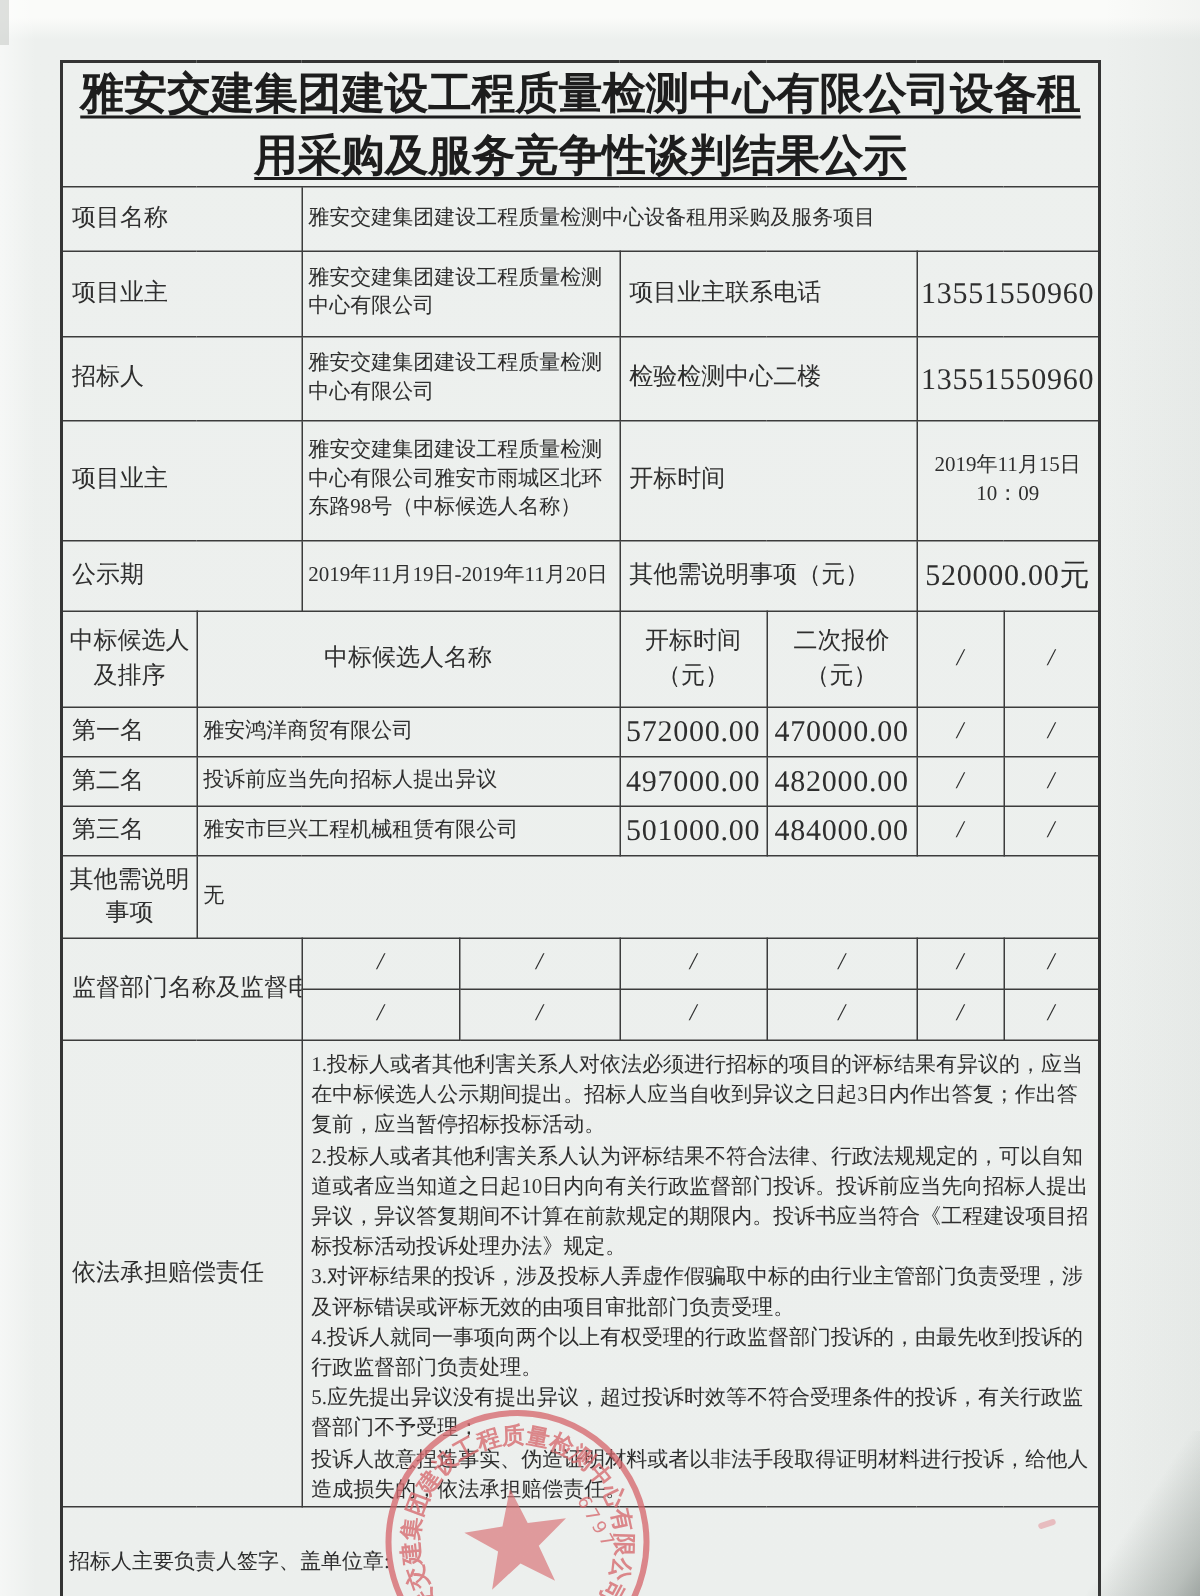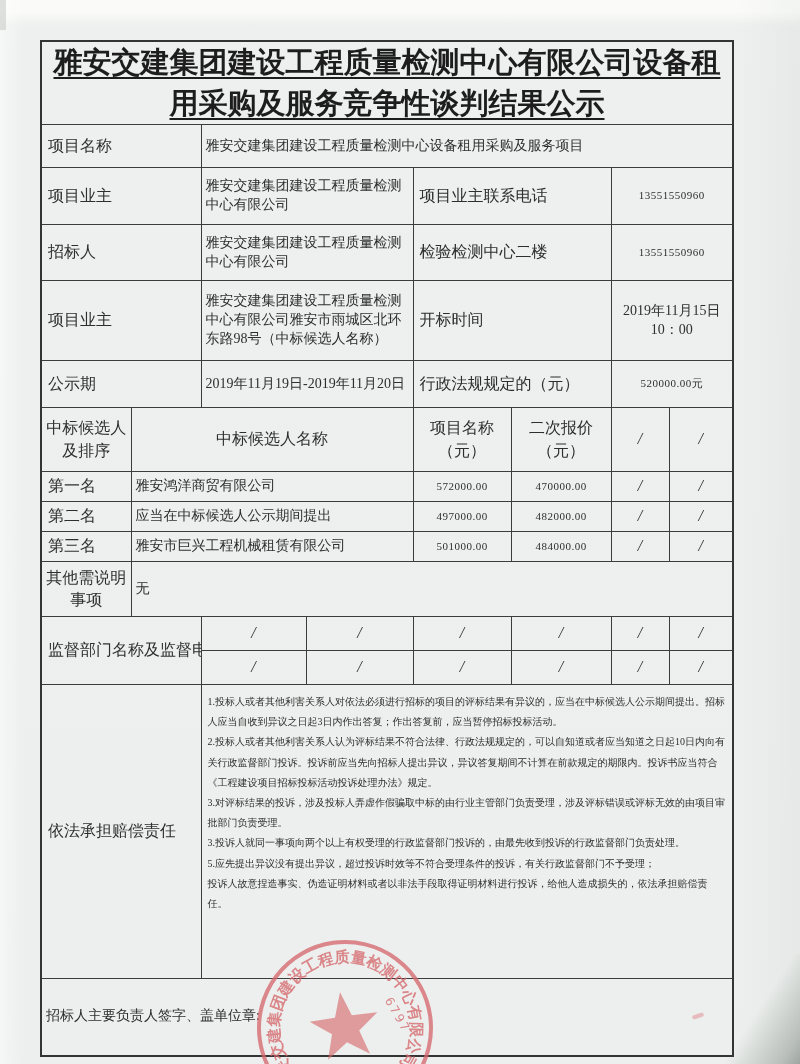--- a/index.html
+++ b/index.html
@@ -37,25 +37,25 @@
   }
   .title-cell{
     text-align:center;font-family:"DejaVu Sans","Liberation Sans",sans-serif;
     font-weight:700;font-size:29px;line-height:41px;color:#1d1d1d;
     padding:0 6px;
     margin-left:33px;
   }
   .title-cell span{text-decoration:underline;text-decoration-thickness:2px;text-underline-offset:5px;}
   .ctr{text-align:center;padding:2px 2px;}
   .val{font-size:14px;line-height:1.35;padding:2px 4px;}
-  .num{font-size:11px;letter-spacing:.5px;}
+  .num{font-size:20px;letter-spacing:.5px;}
   .slash{text-align:center;font-size:16px;font-style:italic;}
   .nowrapclip{white-space:nowrap;overflow:hidden;padding-right:0;}
   .notice-cell{vertical-align:top;padding:7px 6px 0 6px;}
-  .notice-cell p{margin:0;font-size:10px;line-height:20.2px;text-align:left;}
+  .notice-cell p{margin:0;font-size:14px;line-height:20.2px;text-align:left;}
   .r-title{height:80px}.r1{height:43px}.r2{height:57px}.r3{height:56px}
   .r4{height:80px}.r5{height:47px}.r6{height:64px}
   .r7{height:30px}.r8{height:30px}.r9{height:30px}
   .r10{height:55px}.r11a{height:34px}.r11b{height:34px}
   .r12{height:294px}.r13{height:77px}
   #stamp{position:absolute;left:235px;top:928px;width:220px;height:136px;pointer-events:none;}
   #pink-smudge{position:absolute;left:692px;top:1014px;width:12px;height:4px;background:#e6a7ab;border-radius:2px;transform:rotate(-18deg);opacity:.7;}
 </style>
 </head>
 <body>
@@ -96,51 +96,51 @@
     <td colspan="2">招标人</td>
     <td colspan="2" class="val">雅安交建集团建设工程质量检测中心有限公司</td>
     <td colspan="2">检验检测中心二楼</td>
     <td colspan="2" class="ctr num">13551550960</td>
   </tr>
 
   <tr class="r4">
     <td colspan="2">项目业主</td>
     <td colspan="2" class="val">雅安交建集团建设工程质量检测中心有限公司雅安市雨城区北环东路98号（中标候选人名称）</td>
     <td colspan="2">开标时间</td>
-    <td colspan="2" class="ctr val">2019年11月15日10：00</td>
+    <td colspan="2" class="ctr val">2019年11月15日10：09</td>
   </tr>
 
   <tr class="r5">
     <td colspan="2">公示期</td>
     <td colspan="2" class="val">2019年11月19日-2019年11月20日</td>
-    <td colspan="2">行政法规规定的（元）</td>
+    <td colspan="2">其他需说明事项（元）</td>
     <td colspan="2" class="ctr num">520000.00元</td>
   </tr>
 
   <tr class="r6">
     <td class="ctr">中标候选人及排序</td>
     <td colspan="3" class="ctr">中标候选人名称</td>
-    <td class="ctr">项目名称（元）</td>
+    <td class="ctr">开标时间（元）</td>
     <td class="ctr">二次报价（元）</td>
     <td class="slash">/</td>
     <td class="slash">/</td>
   </tr>
 
   <tr class="r7">
     <td>第一名</td>
     <td colspan="3" class="val">雅安鸿洋商贸有限公司</td>
     <td class="ctr num">572000.00</td>
     <td class="ctr num">470000.00</td>
     <td class="slash">/</td>
     <td class="slash">/</td>
   </tr>
 
   <tr class="r8">
     <td>第二名</td>
-    <td colspan="3" class="val">应当在中标候选人公示期间提出</td>
+    <td colspan="3" class="val">投诉前应当先向招标人提出异议</td>
     <td class="ctr num">497000.00</td>
     <td class="ctr num">482000.00</td>
     <td class="slash">/</td>
     <td class="slash">/</td>
   </tr>
 
   <tr class="r9">
     <td>第三名</td>
     <td colspan="3" class="val">雅安市巨兴工程机械租赁有限公司</td>
     <td class="ctr num">501000.00</td>
@@ -171,21 +171,21 @@
     <td class="slash">/</td>
     <td class="slash">/</td>
   </tr>
 
   <tr class="r12">
     <td colspan="2">依法承担赔偿责任</td>
     <td colspan="6" class="notice-cell">
       <p>1.投标人或者其他利害关系人对依法必须进行招标的项目的评标结果有异议的，应当在中标候选人公示期间提出。招标人应当自收到异议之日起3日内作出答复；作出答复前，应当暂停招标投标活动。</p>
       <p>2.投标人或者其他利害关系人认为评标结果不符合法律、行政法规规定的，可以自知道或者应当知道之日起10日内向有关行政监督部门投诉。投诉前应当先向招标人提出异议，异议答复期间不计算在前款规定的期限内。投诉书应当符合《工程建设项目招标投标活动投诉处理办法》规定。</p>
       <p>3.对评标结果的投诉，涉及投标人弄虚作假骗取中标的由行业主管部门负责受理，涉及评标错误或评标无效的由项目审批部门负责受理。</p>
-      <p>3.投诉人就同一事项向两个以上有权受理的行政监督部门投诉的，由最先收到投诉的行政监督部门负责处理。</p>
+      <p>4.投诉人就同一事项向两个以上有权受理的行政监督部门投诉的，由最先收到投诉的行政监督部门负责处理。</p>
       <p>5.应先提出异议没有提出异议，超过投诉时效等不符合受理条件的投诉，有关行政监督部门不予受理；</p>
       <p>投诉人故意捏造事实、伪造证明材料或者以非法手段取得证明材料进行投诉，给他人造成损失的，依法承担赔偿责任。</p>
     </td>
   </tr>
 
   <tr class="r13">
     <td colspan="8" class="val">招标人主要负责人签字、盖单位章:</td>
   </tr>
 </tbody>
   </table>

